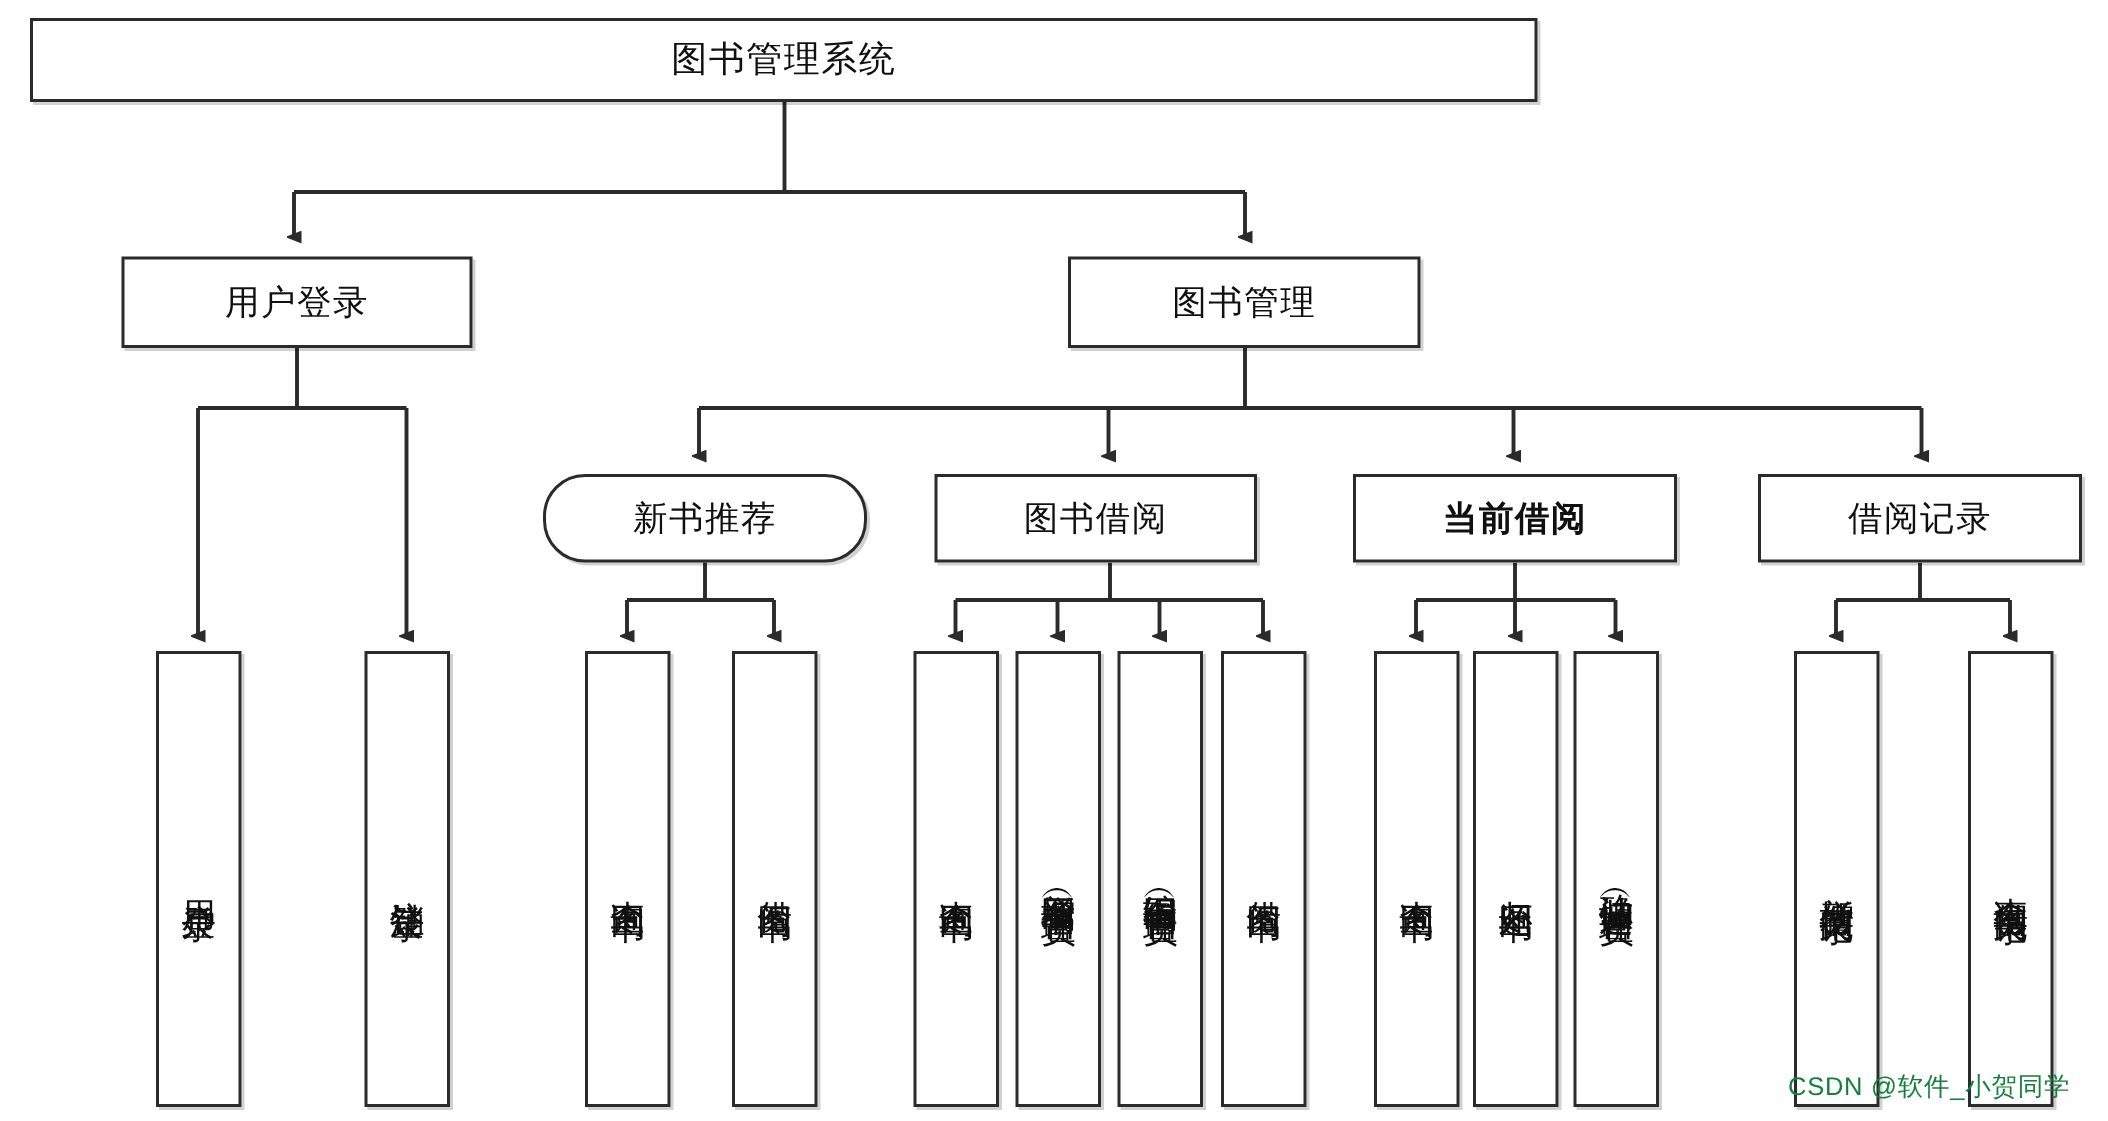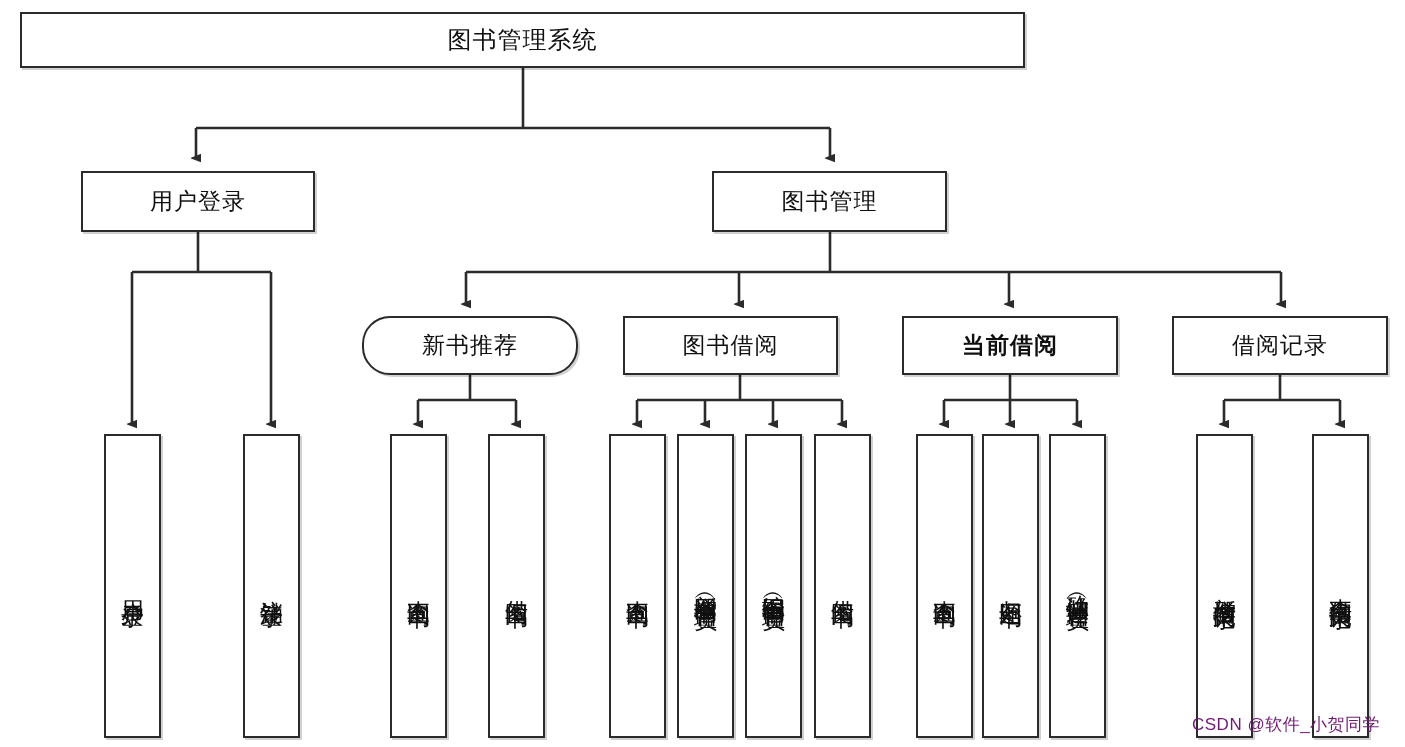--- a/index.html
+++ b/index.html
@@ -55,21 +55,21 @@
     padding: 6px 0;
   }
   .node.vert .lbl {
     writing-mode: vertical-rl;
     text-orientation: upright;
     display: block;
   }
   .watermark {
     position: absolute;
     font-size: 17px;
-    color: #701a75;
+    color: #15803d;
     letter-spacing: 0.5px;
     white-space: nowrap;
     user-select: none;
   }
 </style>
 </head>
 <body>
 
 <div id="canvas">
 

